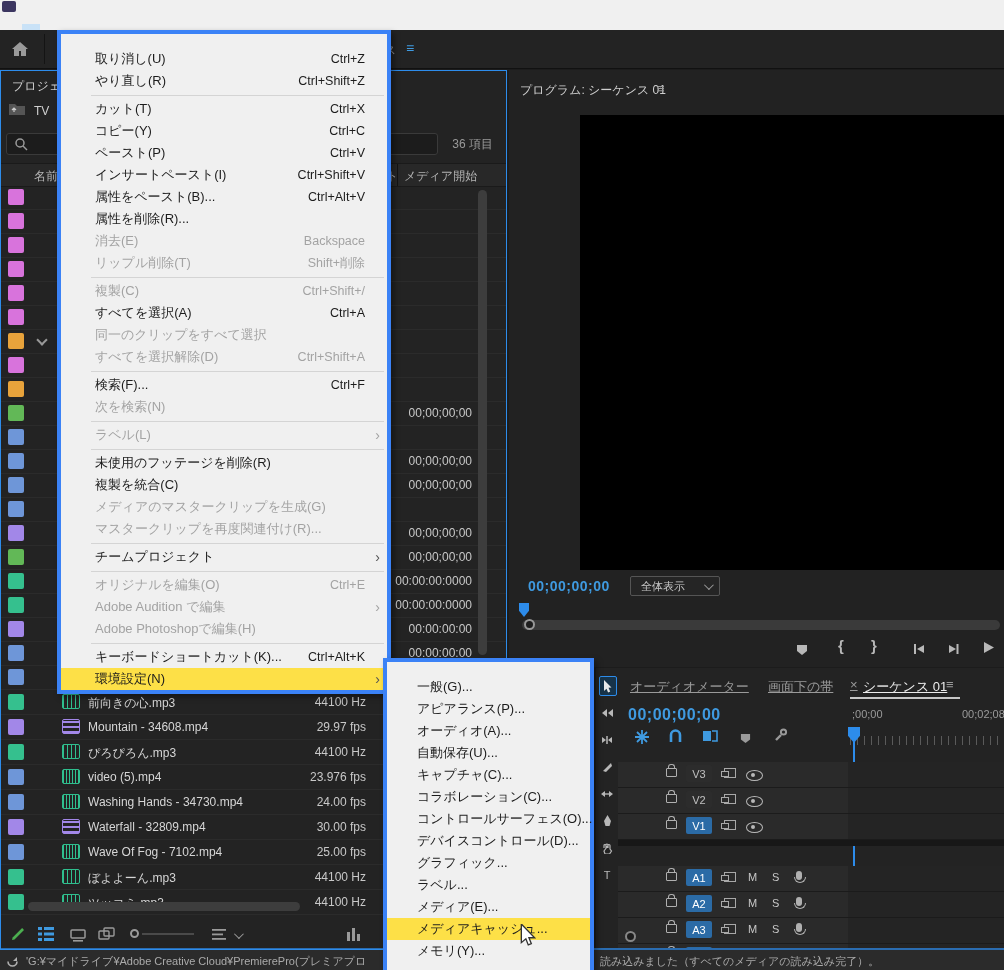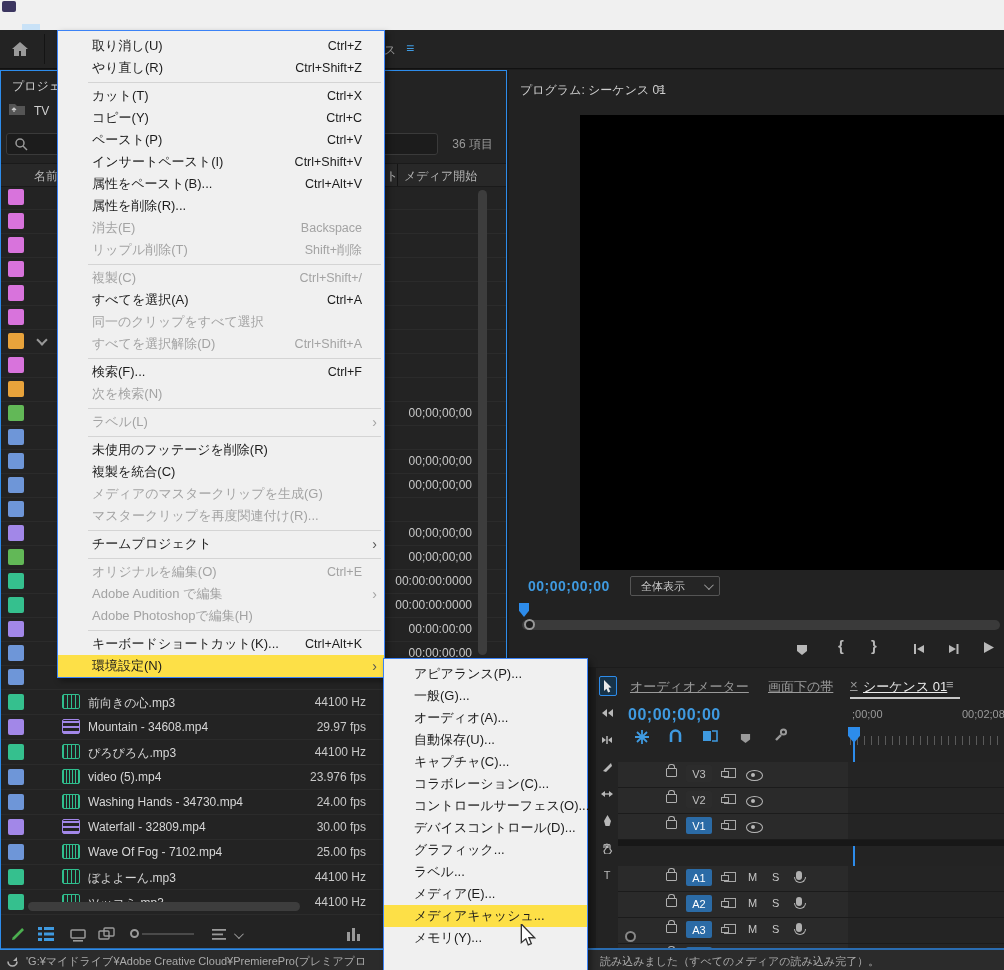--- a/index.html
+++ b/index.html
@@ -9,22 +9,22 @@
 
   
   #menubar{position:absolute;left:0;top:0;width:1004px;height:30px;background:#f0f0f0;
            display:flex;align-items:flex-end;z-index:40;}
   #appicon{position:absolute;left:2px;top:1px;width:14px;height:11px;background:#3b3560;border-radius:2px;}
   #menubar-items{display:flex;margin-left:4px;}
   .mb-item{padding:3px 9px;font-size:13px;color:#1c1c1c;white-space:nowrap;}
   .mb-item.active{background:#c9e2f7;}
 
   
-  .menu-panel{position:absolute;background:#f0f0f0;border:1px solid #3b82f6;
-              box-shadow:3px 3px 6px rgba(0,0,0,.4);padding-top:4px;z-index:50;}
+  .menu-panel{position:absolute;background:#f0f0f0;border:4px solid #3b82f6;
+              box-shadow:3px 3px 6px rgba(0,0,0,.4);padding-top:14px;z-index:50;}
   #edit-menu{left:57px;top:30px;width:326px;}
   #prefs-menu{left:383px;top:658px;width:203px;height:312px;z-index:55;}
   .mi{position:relative;height:22px;display:flex;align-items:center;
       padding-left:34px;padding-right:22px;font-size:13px;color:#1c1c1c;white-space:nowrap;}
   .mi-label{flex:0 0 auto;}
   .mi-shortcut{margin-left:auto;font-size:12.5px;}
   .mi-arrow{position:absolute;right:7px;top:3px;font-size:14px;color:#555;}
   .mi.disabled .mi-label,.mi.disabled .mi-shortcut,.mi.disabled .mi-arrow{color:#a3a3a3;}
   .mi.highlight{background:#fde047;}
   .mi.sep{height:6px;padding:0;}
@@ -800,24 +800,24 @@
       <div class="mi highlight">
         <span class="mi-label">環境設定(N)</span>
         <span class="mi-shortcut"></span>
         <span class="mi-arrow">›</span>
       </div>
     </div>
 
   <div id="prefs-menu" class="menu-panel">
 
   <div class="mi">
+        <span class="mi-label">一般(G)...</span>
+      </div>
+      <div class="mi">
         <span class="mi-label">アピアランス(P)...</span>
-      </div>
-      <div class="mi">
-        <span class="mi-label">一般(G)...</span>
       </div>
       <div class="mi">
         <span class="mi-label">オーディオ(A)...</span>
       </div>
       <div class="mi">
         <span class="mi-label">自動保存(U)...</span>
       </div>
       <div class="mi">
         <span class="mi-label">キャプチャ(C)...</span>
       </div>

